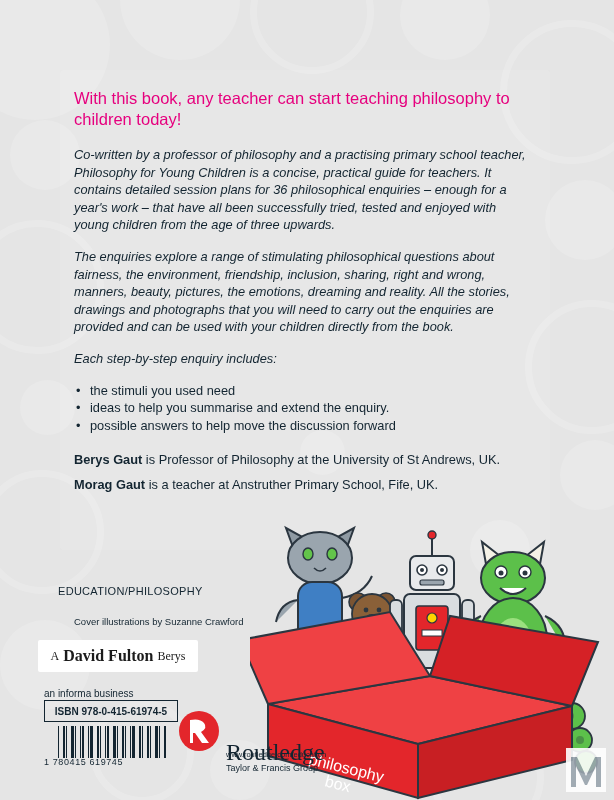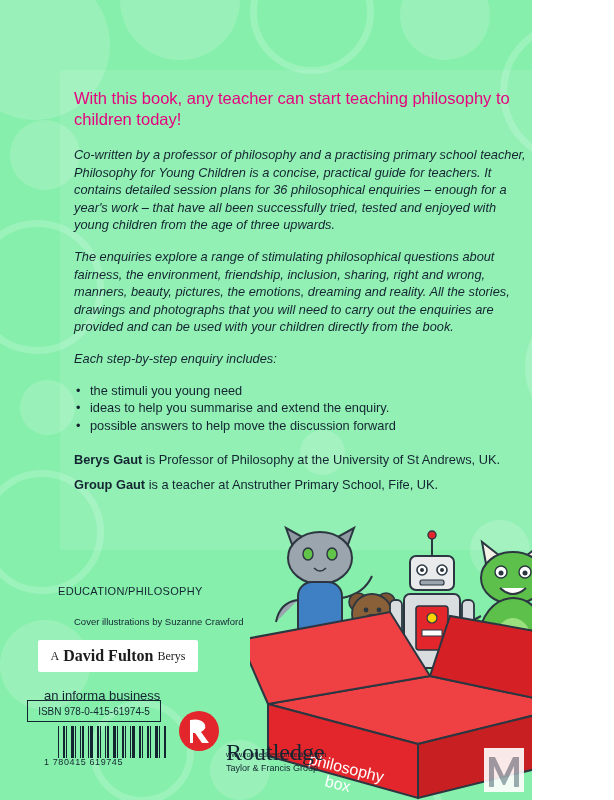--- a/index.html
+++ b/index.html
@@ -8,23 +8,23 @@
   }
   body {
     width: 614px;
     height: 800px;
     font-family: "Liberation Sans", sans-serif;
     background: #ffffff;
     overflow: hidden;
   }
   .cover {
     position: relative;
-    width: 532px;
+    width: 614px;
     height: 800px;
-    background: #86efac;
+    background: #e5e5e5;
     overflow: hidden;
   }
   
   .bubble {
     position: absolute;
     border-radius: 50%;
     background: rgba(255,255,255,0.16);
     pointer-events: none;
   }
   .bubble.ring {
@@ -124,35 +124,36 @@
   }
   .df-badge .df-book {
     font-family: "Liberation Serif", serif;
     font-size: 12px;
     color: #1b1b1b;
   }
   .informa {
     position: absolute;
     left: 44px;
     top: 688px;
-    font-size: 13px;
+    font-size: 10px;
     color: #132531;
   }
   
   .isbn-box {
     position: absolute;
-    left: 27px;
+    left: 44px;
     top: 700px;
     width: 132px;
     height: 20px;
     border: 1px solid #132531;
     background: transparent;
     display: flex;
     align-items: center;
     justify-content: center;
+    font-weight: bold;
   }
   .isbn-box span {
     font-size: 10px;
     color: #132531;
   }
   
   .barcode-wrap {
     position: absolute;
     left: 44px;
     top: 726px;
@@ -272,29 +273,29 @@
   <div style="position:absolute;left:60px;top:70px;width:490px;height:480px;background:rgba(255,255,255,0.10);border-radius:4px;"></div>
 
   <div class="content-panel">
     <p class="headline">With this book, any teacher can start teaching philosophy to children today!</p>
 
     <p class="para">Co-written by a professor of philosophy and a practising primary school teacher, Philosophy for Young Children is a concise, practical guide for teachers. It contains detailed session plans for 36 philosophical enquiries – enough for a year's work – that have all been successfully tried, tested and enjoyed with young children from the age of three upwards.</p>
     <p class="para">The enquiries explore a range of stimulating philosophical questions about fairness, the environment, friendship, inclusion, sharing, right and wrong, manners, beauty, pictures, the emotions, dreaming and reality. All the stories, drawings and photographs that you will need to carry out the enquiries are provided and can be used with your children directly from the book.</p>
     <p class="para">Each step-by-step enquiry includes:</p>
 
     <ul class="bullets">
-      <li>the stimuli you young need</li>
+      <li>the stimuli you used need</li>
       <li>ideas to help you summarise and extend the enquiry.</li>
       <li>possible answers to help move the discussion forward</li>
     </ul>
 
 
     <div class="authors">
       <p class="author-line"><b>Berys Gaut</b><span> is Professor of Philosophy at the University of St Andrews, UK.</span></p>
-      <p class="author-line"><b>Group Gaut</b><span> is a teacher at Anstruther Primary School, Fife, UK.</span></p>
+      <p class="author-line"><b>Morag Gaut</b><span> is a teacher at Anstruther Primary School, Fife, UK.</span></p>
     </div>
   </div>
 
   <div class="category">EDUCATION/PHILOSOPHY</div>
   <div class="credit">Cover illustrations by Suzanne Crawford</div>
 
   <svg class="illus" viewBox="0 0 364 280" xmlns="http://www.w3.org/2000/svg">
 
     <g>
       <path d="M44 30 L36 8 L58 20 Z" fill="#8f9aa3" stroke="#2b3640" stroke-width="2"></path>

